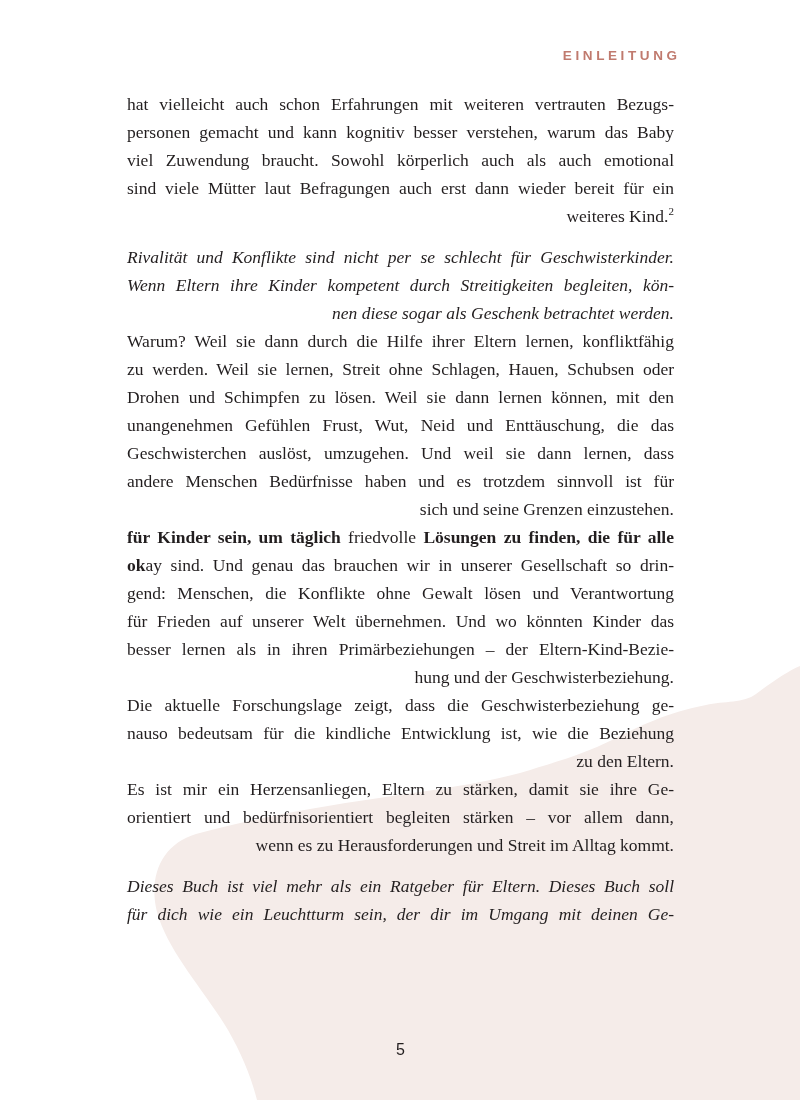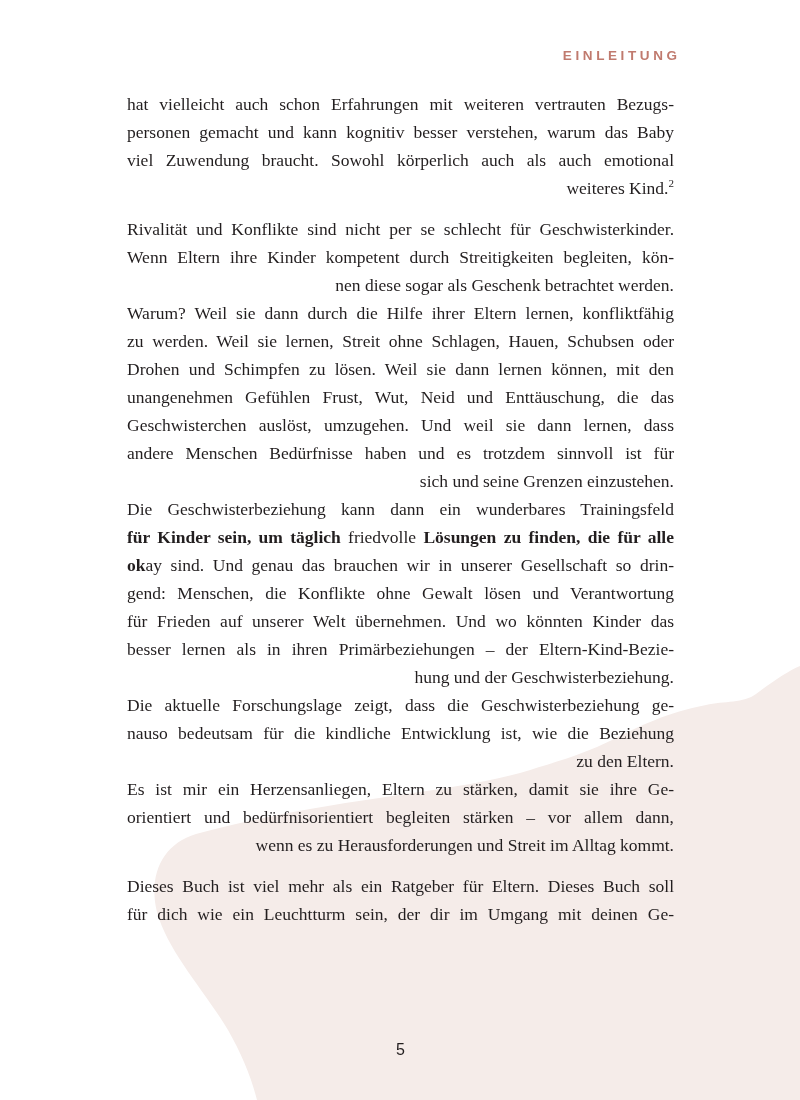--- a/index.html
+++ b/index.html
@@ -38,21 +38,21 @@
   .body-text {
     position: absolute;
     top: 90px;
     left: 127px;
     width: 547px;
     z-index: 1;
     font-size: 17.5px;
     line-height: 28px;
   }
   .para { margin: 0; }
-  .para.gap { margin-top: 13px; }
+  .para.gap { margin-top: 13px; font-style: italic; }
   .line {
     white-space: normal;
     text-align: right;
   }
   .line.just {
     text-align: justify;
     text-align-last: justify;
   }
   .bold { font-weight: bold; }
   sup {
@@ -89,38 +89,38 @@
              L 800 1100 Z" fill="#f5ece9"></path>
   </svg>
 
   <div class="chapter-header" style="color: rgb(192, 122, 110);">EINLEITUNG</div>
 
   <div class="body-text" style="color: rgb(34, 30, 31);">
       <div class="para">
         <div class="line just"><span>hat vielleicht auch schon Erfahrungen mit weiteren vertrauten Bezugs-</span></div>
         <div class="line just"><span>personen gemacht und kann kognitiv besser verstehen, warum das Baby</span></div>
         <div class="line just"><span>viel Zuwendung braucht. Sowohl körperlich auch als auch emotional</span></div>
+        <div class="line just"><span>sind viele Mütter laut Befragungen auch erst dann wieder bereit für ein</span></div>
         <div class="line"><span>weiteres Kind.</span><sup>2</sup></div>
       </div>
       <div class="para gap">
         <div class="line just"><span>Rivalität und Konflikte sind nicht per se schlecht für Geschwisterkinder.</span></div>
         <div class="line just"><span>Wenn Eltern ihre Kinder kompetent durch Streitigkeiten begleiten, kön-</span></div>
         <div class="line"><span>nen diese sogar als Geschenk betrachtet werden.</span></div>
       </div>
       <div class="para">
         <div class="line just"><span>Warum? Weil sie dann durch die Hilfe ihrer Eltern lernen, konfliktfähig</span></div>
         <div class="line just"><span>zu werden. Weil sie lernen, Streit ohne Schlagen, Hauen, Schubsen oder</span></div>
         <div class="line just"><span>Drohen und Schimpfen zu lösen. Weil sie dann lernen können, mit den</span></div>
         <div class="line just"><span>unangenehmen Gefühlen Frust, Wut, Neid und Enttäuschung, die das</span></div>
         <div class="line just"><span>Geschwisterchen auslöst, umzugehen. Und weil sie dann lernen, dass</span></div>
         <div class="line just"><span>andere Menschen Bedürfnisse haben und es trotzdem sinnvoll ist für</span></div>
         <div class="line"><span>sich und seine Grenzen einzustehen.</span></div>
       </div>
       <div class="para">
-        <div class="line just"><span>Die Geschwisterbeziehung kann dann ein wunderbares Trainingsfeld</span></div>
         <div class="line just"><span class="bold">für Kinder sein, um täglich</span><span> friedvolle </span><span class="bold">Lösungen zu finden, die für alle</span></div>
         <div class="line just"><span class="bold">ok</span><span>ay sind. Und genau das brauchen wir in unserer Gesellschaft so drin-</span></div>
         <div class="line just"><span>gend: Menschen, die Konflikte ohne Gewalt lösen und Verantwortung</span></div>
         <div class="line just"><span>für Frieden auf unserer Welt übernehmen. Und wo könnten Kinder das</span></div>
         <div class="line just"><span>besser lernen als in ihren Primärbeziehungen – der Eltern-Kind-Bezie-</span></div>
         <div class="line"><span>hung und der Geschwisterbeziehung.</span></div>
       </div>
       <div class="para">
         <div class="line just"><span>Die aktuelle Forschungslage zeigt, dass die Geschwisterbeziehung ge-</span></div>
         <div class="line just"><span>nauso bedeutsam für die kindliche Entwicklung ist, wie die Beziehung</span></div>

